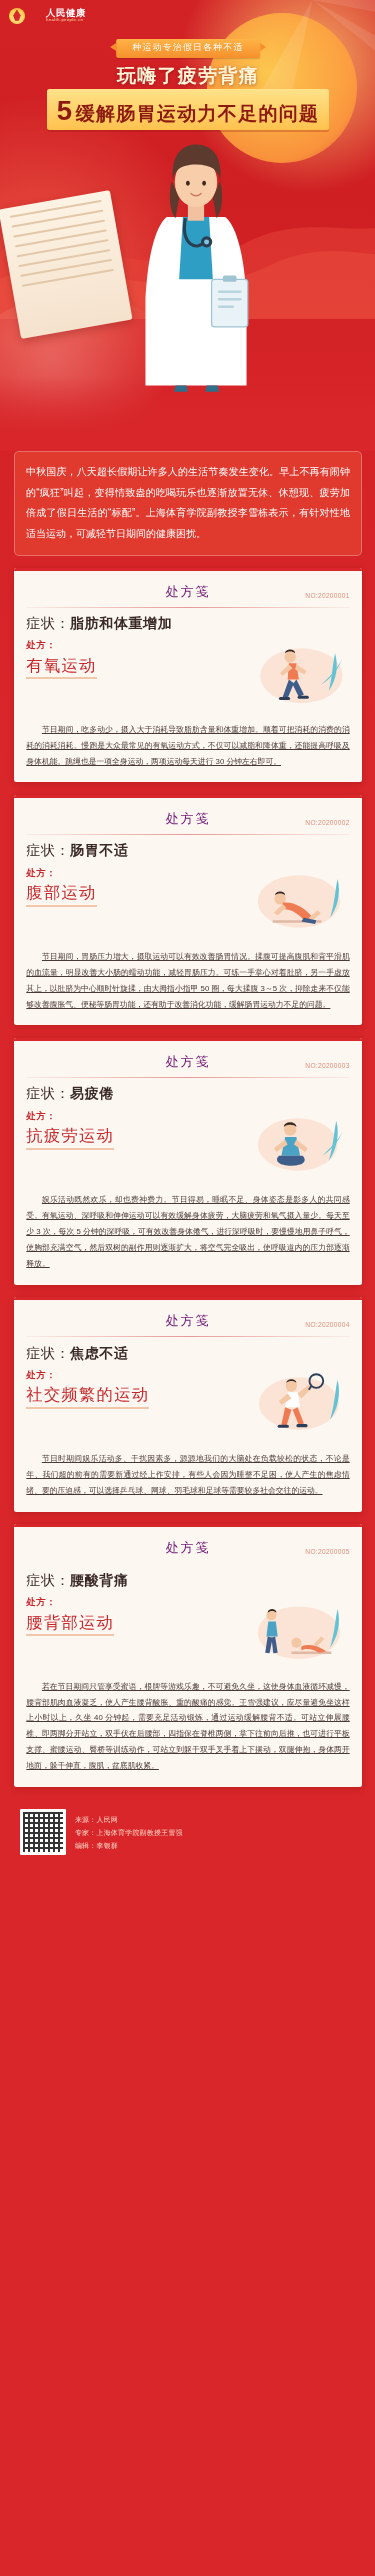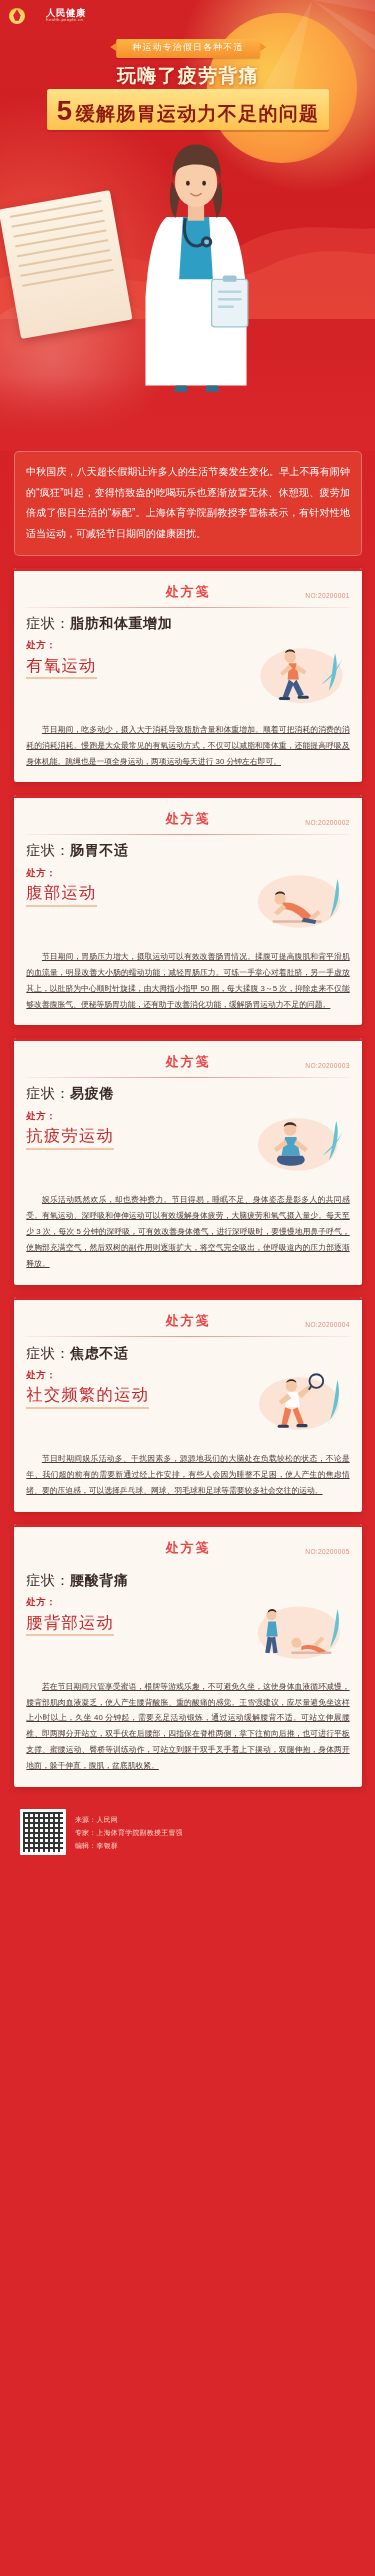--- a/index.html
+++ b/index.html
@@ -165,22 +165,22 @@
     background: #d8262a;
     border-radius: 2.5px 2.5px 0 0;
   }
   .card-head {
     display: flex; align-items: center; justify-content: center;
     position: relative;
     padding-top: 3.8px;
   }
   .card-title {
     font-size: 13px;
-    font-weight: bold;
-    color: #ef4444;
+    font-weight: normal;
+    color: #701a75;
     letter-spacing: 1.9px;
   }
   .card-no {
     position: absolute; right: 0; bottom: 1.9px;
     font-size: 6.6px;
     color: #e0907a;
     letter-spacing: 0.3px;
   }
   .rule {
     height: 0.6px;

